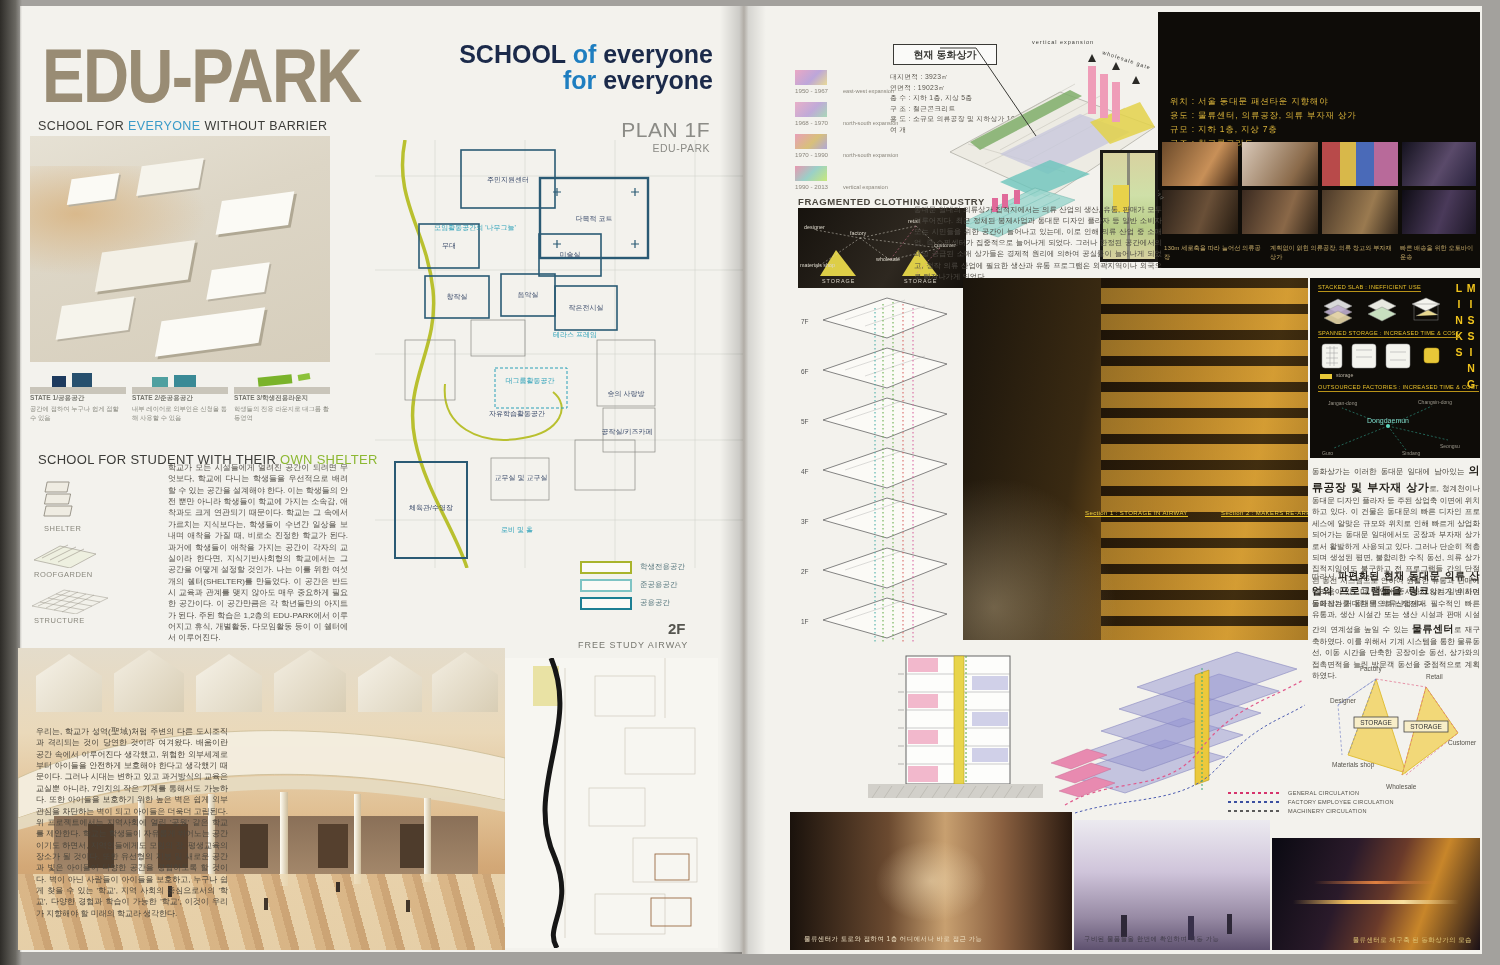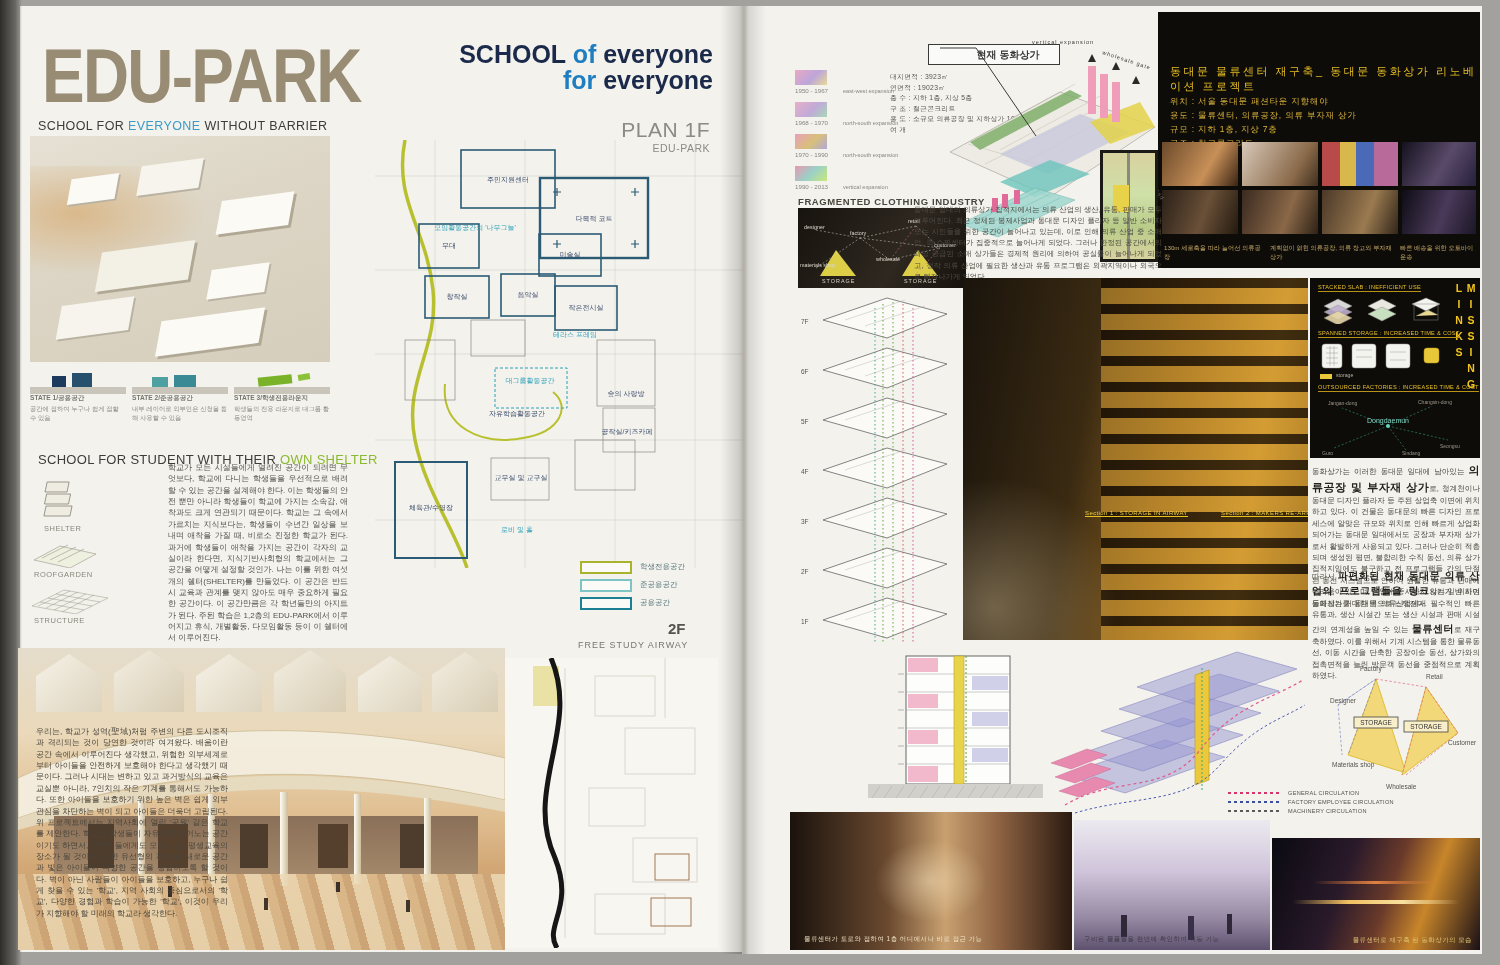--- a/index.html
+++ b/index.html
@@ -268,21 +268,20 @@
         <rect x="146" y="240" width="40" height="28"></rect>
     </g>
     <rect x="28" y="8" width="26" height="40" fill="#e9e2a4"></rect>
     <path d="M46,0 C76,70 18,130 50,200 C70,250 38,268 52,290" stroke="#161616" stroke-width="5" fill="none"></path>
   </svg>
 </div>
 
 <div class="ab kbody jt" style="left:36px;top:726px;width:192px;height:214px;color:#4a453c;">우리는, 학교가 성역(聖域)처럼 주변의 다른 도시조직과 격리되는 것이 당연한 것이라 여겨왔다. 배움이란 공간 속에서 이루어진다 생각했고, 위험한 외부세계로부터 아이들을 안전하게 보호해야 한다고 생각했기 때문이다. 그러나 시대는 변하고 있고 과거방식의 교육은 교실뿐 아니라, 7인치의 작은 기계를 통해서도 가능하다. 또한 아이들을 보호하기 위한 높은 벽은 쉽게 외부 관심을 차단하는 벽이 되고 아이들은 더욱더 고립된다. 위 프로젝트에서는 지역사회에 열린 '공원' 같은 학교를 제안한다. 학교는 학생들이 자유롭게 뛰어노는 공간이기도 하면서, 지역인들에게도 모임의 장, 평생교육의 장소가 될 것이다. 또한 유선형의 지붕 밑 새로운 공간과 빛은 아이들이 다양한 공간을 경험하도록 할 것이다. 벽이 아닌 사람들이 아이들을 보호하고, 누구나 쉽게 찾을 수 있는 '학교', 지역 사회의 중심으로서의 '학교', 다양한 경험과 학습이 가능한 '학교', 이것이 우리가 지향해야 할 미래의 학교라 생각한다.</div>
 
 <div class="ab blackpanel" style="left:1158px;top:12px;width:322px;height:256px;">
-  <div class="ab rl-sub" style="left:12px;top:52px;">동대문 물류센터 재구축_ 동대문 동화상가 리노베이션 프로젝트</div>
   <div class="ab rl-det" style="left:12px;top:82px;">
     <div>위치 : 서울 동대문 패션타운 지향해야</div>
     <div>용도 : 물류센터, 의류공장, 의류 부자재 상가</div>
     <div>규모 : 지하 1층, 지상 7층</div>
     <div>구조 : 철근콘크리트</div>
   </div>
 
   <div class="ab thumb" style="left:4px;top:130px;background:linear-gradient(120deg,#6b4a2a,#c89058 60%,#3a2414);"></div>
   <div class="ab thumb" style="left:84px;top:130px;background:linear-gradient(120deg,#d8c8b8,#8a6a4a 70%,#41301f);"></div>
   <div class="ab thumb" style="left:164px;top:130px;background:linear-gradient(90deg,#b84a4a 0 18px,#d8b84a 18px 34px,#4a6ab8 34px 52px,#b86a9a 52px 76px);"></div>
@@ -312,21 +311,21 @@
     <div class="tlyear">1970 - 1990</div>
   </div>
   <div class="ab tllab" style="left:48px;top:82px;width:60px;">north-south expansion</div>
   <div class="ab" style="left:0;top:96px;">
     <div style="width:32px;height:15px;background:linear-gradient(135deg,#e898b0,#9ad0c8 50%,#c8e87a);"></div>
     <div class="tlyear">1990 - 2013</div>
   </div>
   <div class="ab tllab" style="left:48px;top:114px;width:60px;">vertical expansion</div>
 </div>
 
-<div class="ab specbox" style="left:928px;top:44px;width:102px;height:19px;padding-left:28px;">현재 동화상가</div>
+<div class="ab specbox" style="left:893px;top:44px;width:102px;height:19px;">현재 동화상가</div>
 <div class="ab specs" style="left:890px;top:72px;width:140px;">
   <div>대지면적 : 3923㎡</div>
   <div>연면적 : 19023㎡</div>
   <div>층 수 : 지하 1층, 지상 5층</div>
   <div>구 조 : 철근콘크리트</div>
   <div>용 도 : 소규모 의류공장 및 지하상가 1000여 개</div>
 </div>
 
 <div class="ab" style="left:940px;top:32px;width:225px;height:235px;">
 <svg width="225" height="235">

